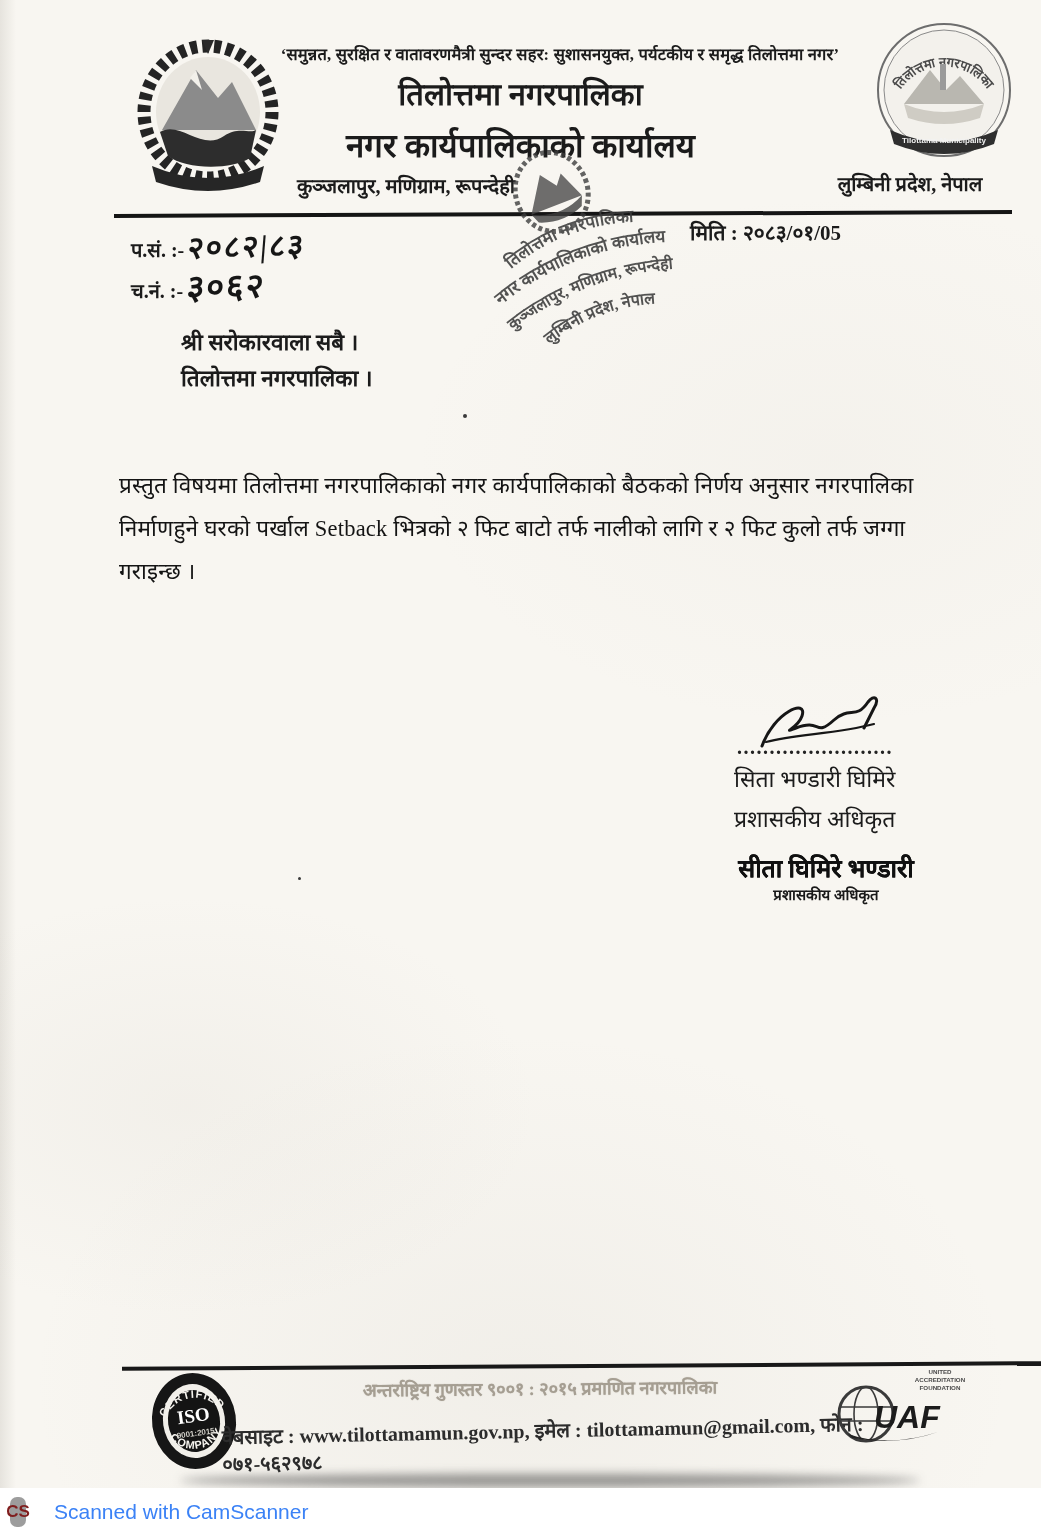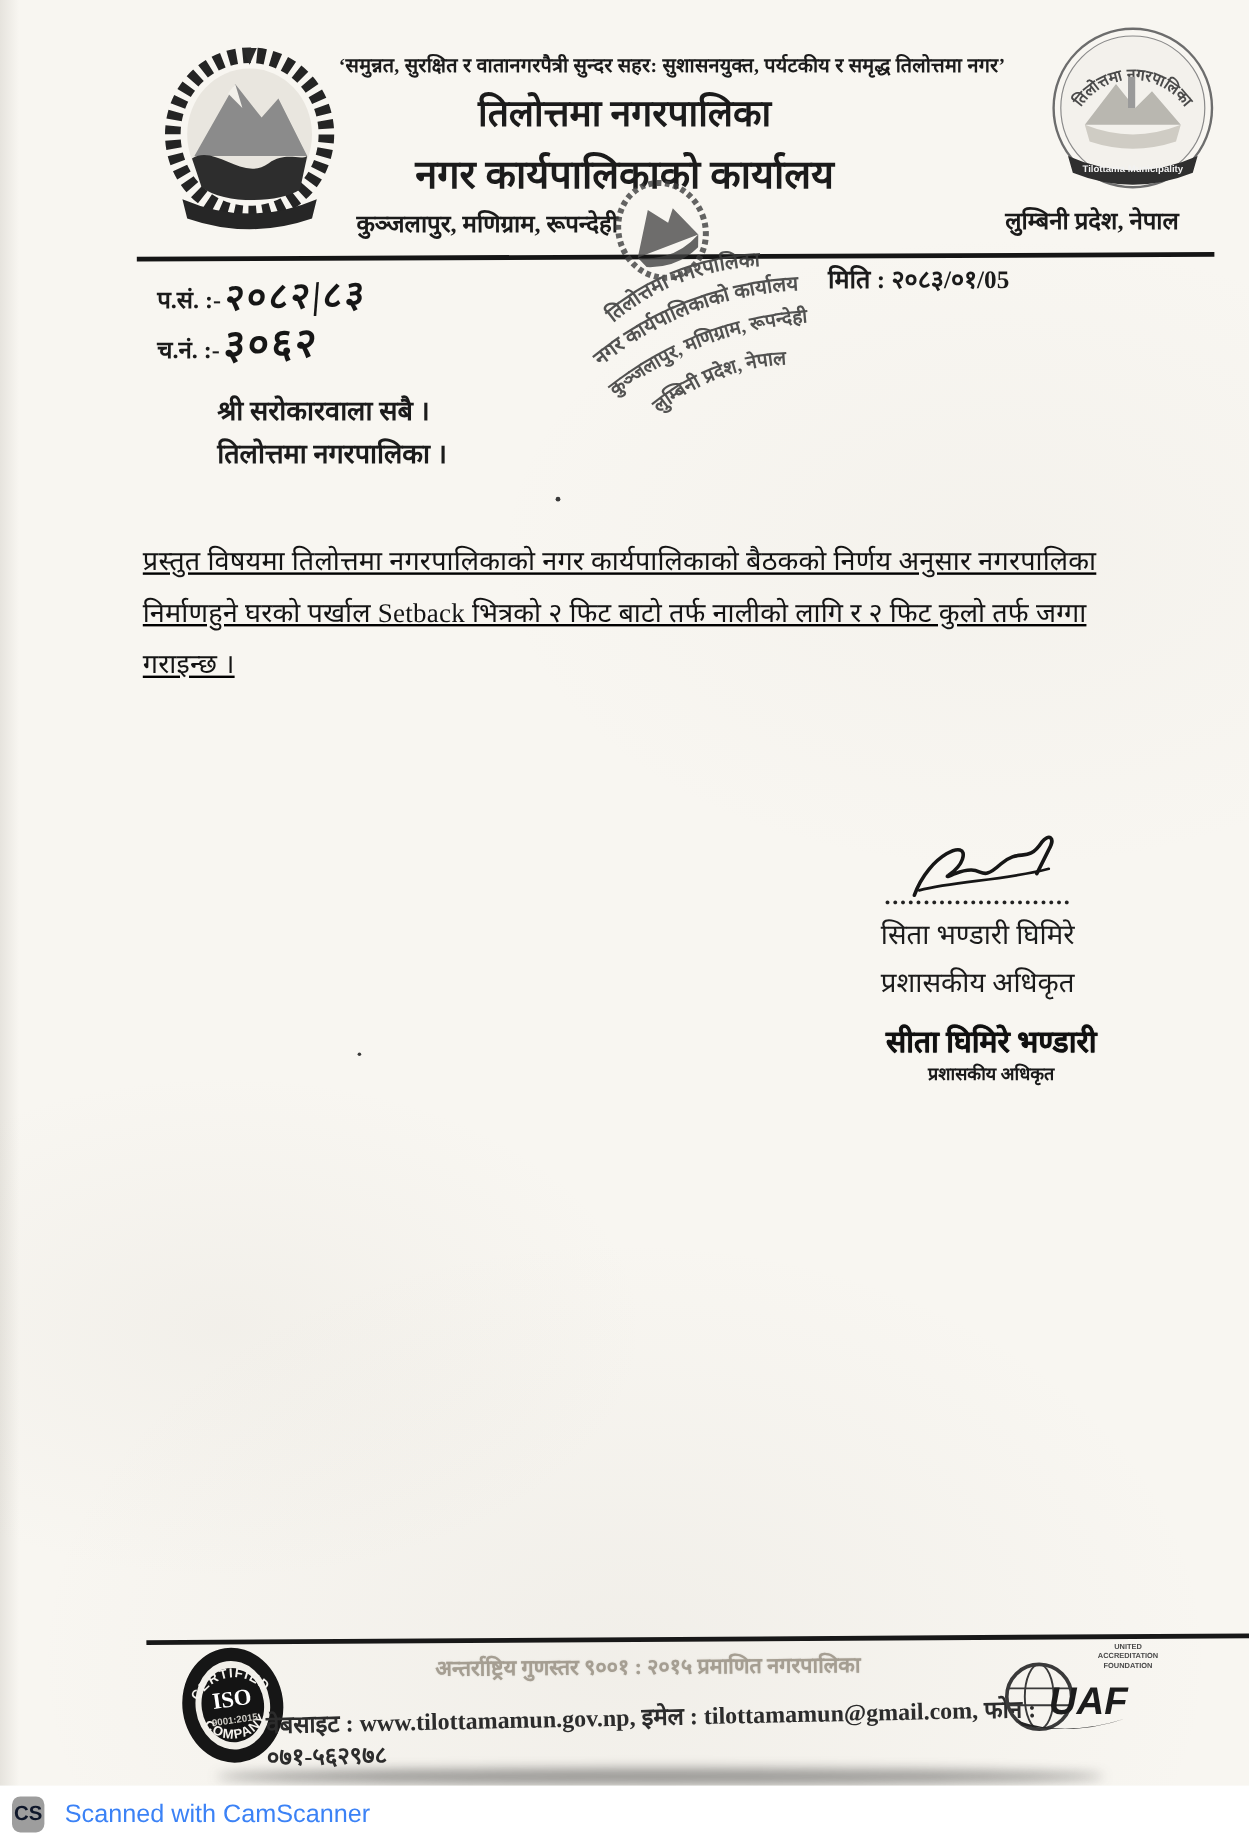--- a/index.html
+++ b/index.html
@@ -31,21 +31,21 @@
   .ref-label { font-size:20px; font-weight:700; }
   .hand { font-size:31px; font-weight:600; color:#161616; letter-spacing:2px; transform:skewX(-6deg) rotate(-1.5deg); display:inline-block; }
   .date-line { top:218px; left:690px; font-size:21px; font-weight:700; }
 
   
   .stamp-wrap { top:140px; left:448px; width:250px; height:215px; transform:rotate(-21deg); opacity:.88; }
   .stamp-wrap text { font-family:"Liberation Serif",serif; font-weight:700; fill:#3c3c3c; }
 
   .addressee { font-size:22.5px; font-weight:600;margin-left:48px; }
 
-  .body-text { top:446px; left:119px; width:808px;text-decoration:underline; }
+  .body-text { top:464px; left:119px; width:808px; }
   .body-text div { font-size:22.5px; line-height:43px; letter-spacing:.2px; color:#141414; }
 
   
   .sig-dots { top:736px; left:737px; font-size:20px; letter-spacing:1.5px; color:#222; font-weight:700; }
   .sig-name { top:762px; left:734px; font-size:23px; }
   .sig-title { top:802px; left:734px; font-size:23px; }
   .ink-name { top:850px; left:736px; width:180px; text-align:center; font-size:25px; font-weight:800; color:#101010; text-shadow:0 0 .6px #000; }
   .ink-title { top:884px; left:736px; width:180px; text-align:center; font-size:15px; font-weight:800; color:#191919; }
 
   
@@ -53,29 +53,29 @@
   .contact-line { top:1416px; left:222px; width:700px; font-size:20px; font-weight:700; color:#2c2c2c; transform:rotate(-1.2deg); font-family:"Liberation Serif",serif; }
   .iso-wrap { top:1370px; left:148px; width:92px; height:102px; transform:rotate(-8deg); }
   .uaf-wrap { top:1362px; left:828px; width:140px; height:92px; }
   .uaf-wrap text.letters { font-family:"Liberation Sans",sans-serif; font-weight:800; font-style:italic; }
 
   .speck { background:#3a3a3a; border-radius:50%; }
 
   
   .shadow-band { top:1474px; left:180px; width:740px; height:13px; background:rgba(55,55,55,.5); filter:blur(5px); border-radius:50%; }
   .cam-bar { bottom:0; left:0; width:100%; height:48px; background:#ffffff; }
-  .cs-icon { position:absolute; left:10px; top:9px; width:27px; height:30px; background:#9d9d9d; border-radius:7px; color:#0f172a; font-family:"Liberation Sans",sans-serif; font-weight:700; font-size:17px; display:flex; align-items:center; justify-content:center; }
+  .cs-icon { position:absolute; left:10px; top:9px; width:16px; height:30px; background:#9d9d9d; border-radius:7px; color:#7f1d1d; font-family:"Liberation Sans",sans-serif; font-weight:700; font-size:17px; display:flex; align-items:center; justify-content:center; }
   .cam-text { position:absolute; left:54px; top:12px; font-family:"Liberation Sans",sans-serif; font-size:21px; color:#3b82f6; }
 </style>
 </head>
 <body>
 
 <div id="page">
 
-  <div class="abs dev slogan">‘समुन्नत, सुरक्षित र वातानगरपैत्री सुन्दर सहर: सुशासनयुक्त, पर्यटकीय र समृद्ध तिलोत्तमा नगर’</div>
+  <div class="abs dev slogan">‘समुन्नत, सुरक्षित र वातावरणमैत्री सुन्दर सहर: सुशासनयुक्त, पर्यटकीय र समृद्ध तिलोत्तमा नगर’</div>
   <div class="abs dev muni-title">तिलोत्तमा नगरपालिका</div>
   <div class="abs dev office-title">नगर कार्यपालिकाको कार्यालय</div>
   <div class="abs dev addr-line">कुञ्जलापुर, मणिग्राम, रूपन्देही</div>
   <div class="abs dev province">लुम्बिनी प्रदेश, नेपाल</div>
 
   <svg class="abs" style="top:32px;left:132px;" width="152" height="172" viewBox="0 0 152 172">
     <ellipse cx="76" cy="80" rx="64" ry="66" fill="none" stroke="#242424" stroke-width="13" stroke-dasharray="7 5"></ellipse>
     <ellipse cx="76" cy="80" rx="52" ry="55" fill="#e9e6df"></ellipse>
     <path d="M30 98 L64 38 L86 66 L100 50 L124 98 Z" fill="#8b8b8b"></path>
     <path d="M58 46 L70 58 L64 38 Z" fill="#f2f0ea"></path>

